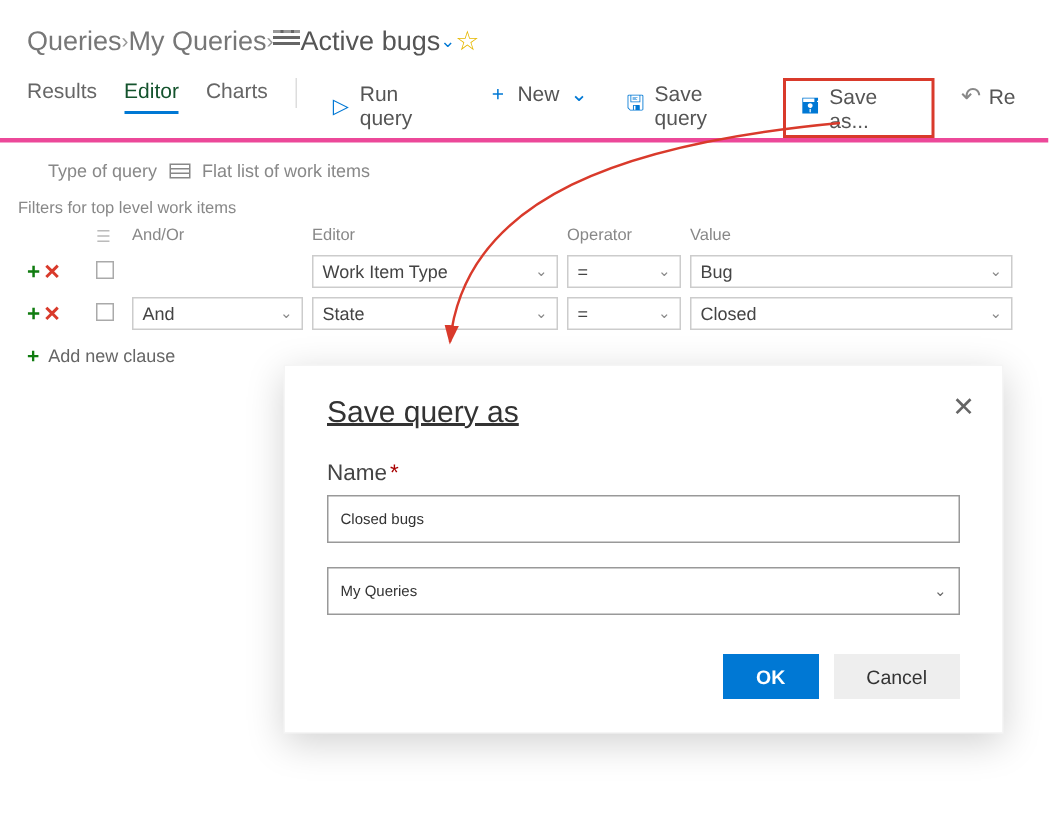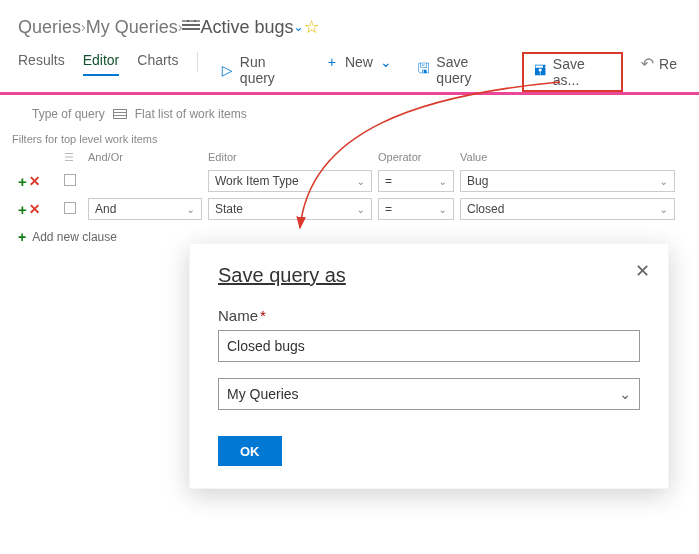--- a/index.html
+++ b/index.html
@@ -53,23 +53,23 @@
   .addclause { display: flex; align-items: center; gap: 6px; padding: 6px 18px; font-size: 12px; color: #666; }
   .addclause .plus { font-size: 14px; }
 
   
   .dialog { position: absolute; left: 189px; top: 243px; width: 480px; background: #fff; border: 1px solid rgba(0,0,0,0.04); box-shadow: 0 6px 24px rgba(0,0,0,0.18); padding: 20px 28px 22px 28px; }
   .dialog h2 { font-weight: 300; font-size: 20px; color: #333; margin-bottom: 20px; text-decoration: underline; }
   .dialog .close { position: absolute; right: 18px; top: 16px; font-size: 18px; color: #666; cursor: pointer; }
   .fld { margin-bottom: 16px; }
   .fld label { font-size: 15px; color: #444; display: block; margin-bottom: 6px; }
   .fld label .req { color: #a80000; margin-left: 2px; }
-  .fld .inp { height: 32px; border: 1px solid #999; width: 100%; padding: 0 8px; font-size: 14px; display: flex; align-items: center; justify-content: space-between; color: #333; }
+  .fld .inp { height: 32px; border: 1px solid #999; width: 100%; padding: 0 8px; font-size: 10px; display: flex; align-items: center; justify-content: space-between; color: #333; }
   .fld .inp.sel2 { cursor: pointer; }
-  .btns { display: flex; justify-content: space-between; gap: 10px; margin-top: 26px; }
+  .btns { display: flex; justify-content: flex-end; gap: 10px; margin-top: 26px; }
   .btn { height: 30px; padding: 0 22px; font-size: 13px; border: none; cursor: pointer; }
   .btn.primary { background: #0078d4; color: #fff; font-weight: 600; }
   .btn.secondary { background: #eee; color: #333; }
 
   
   .arrow-svg { position: absolute; left: 0; top: 0; pointer-events: none; }
 </style>
 </head>
 <body>
 
@@ -231,14 +231,15 @@
       </div>
   </div>
   <div class="fld">
     <div class="inp sel2">
       <span>My Queries</span>
       <span style="color:#666">⌄</span>
     </div>
   </div>
   <div class="btns">
     <button class="btn primary">OK</button>
+    <button class="btn secondary">Cancel</button>
   </div>
 </div>
 
 </body></html>

